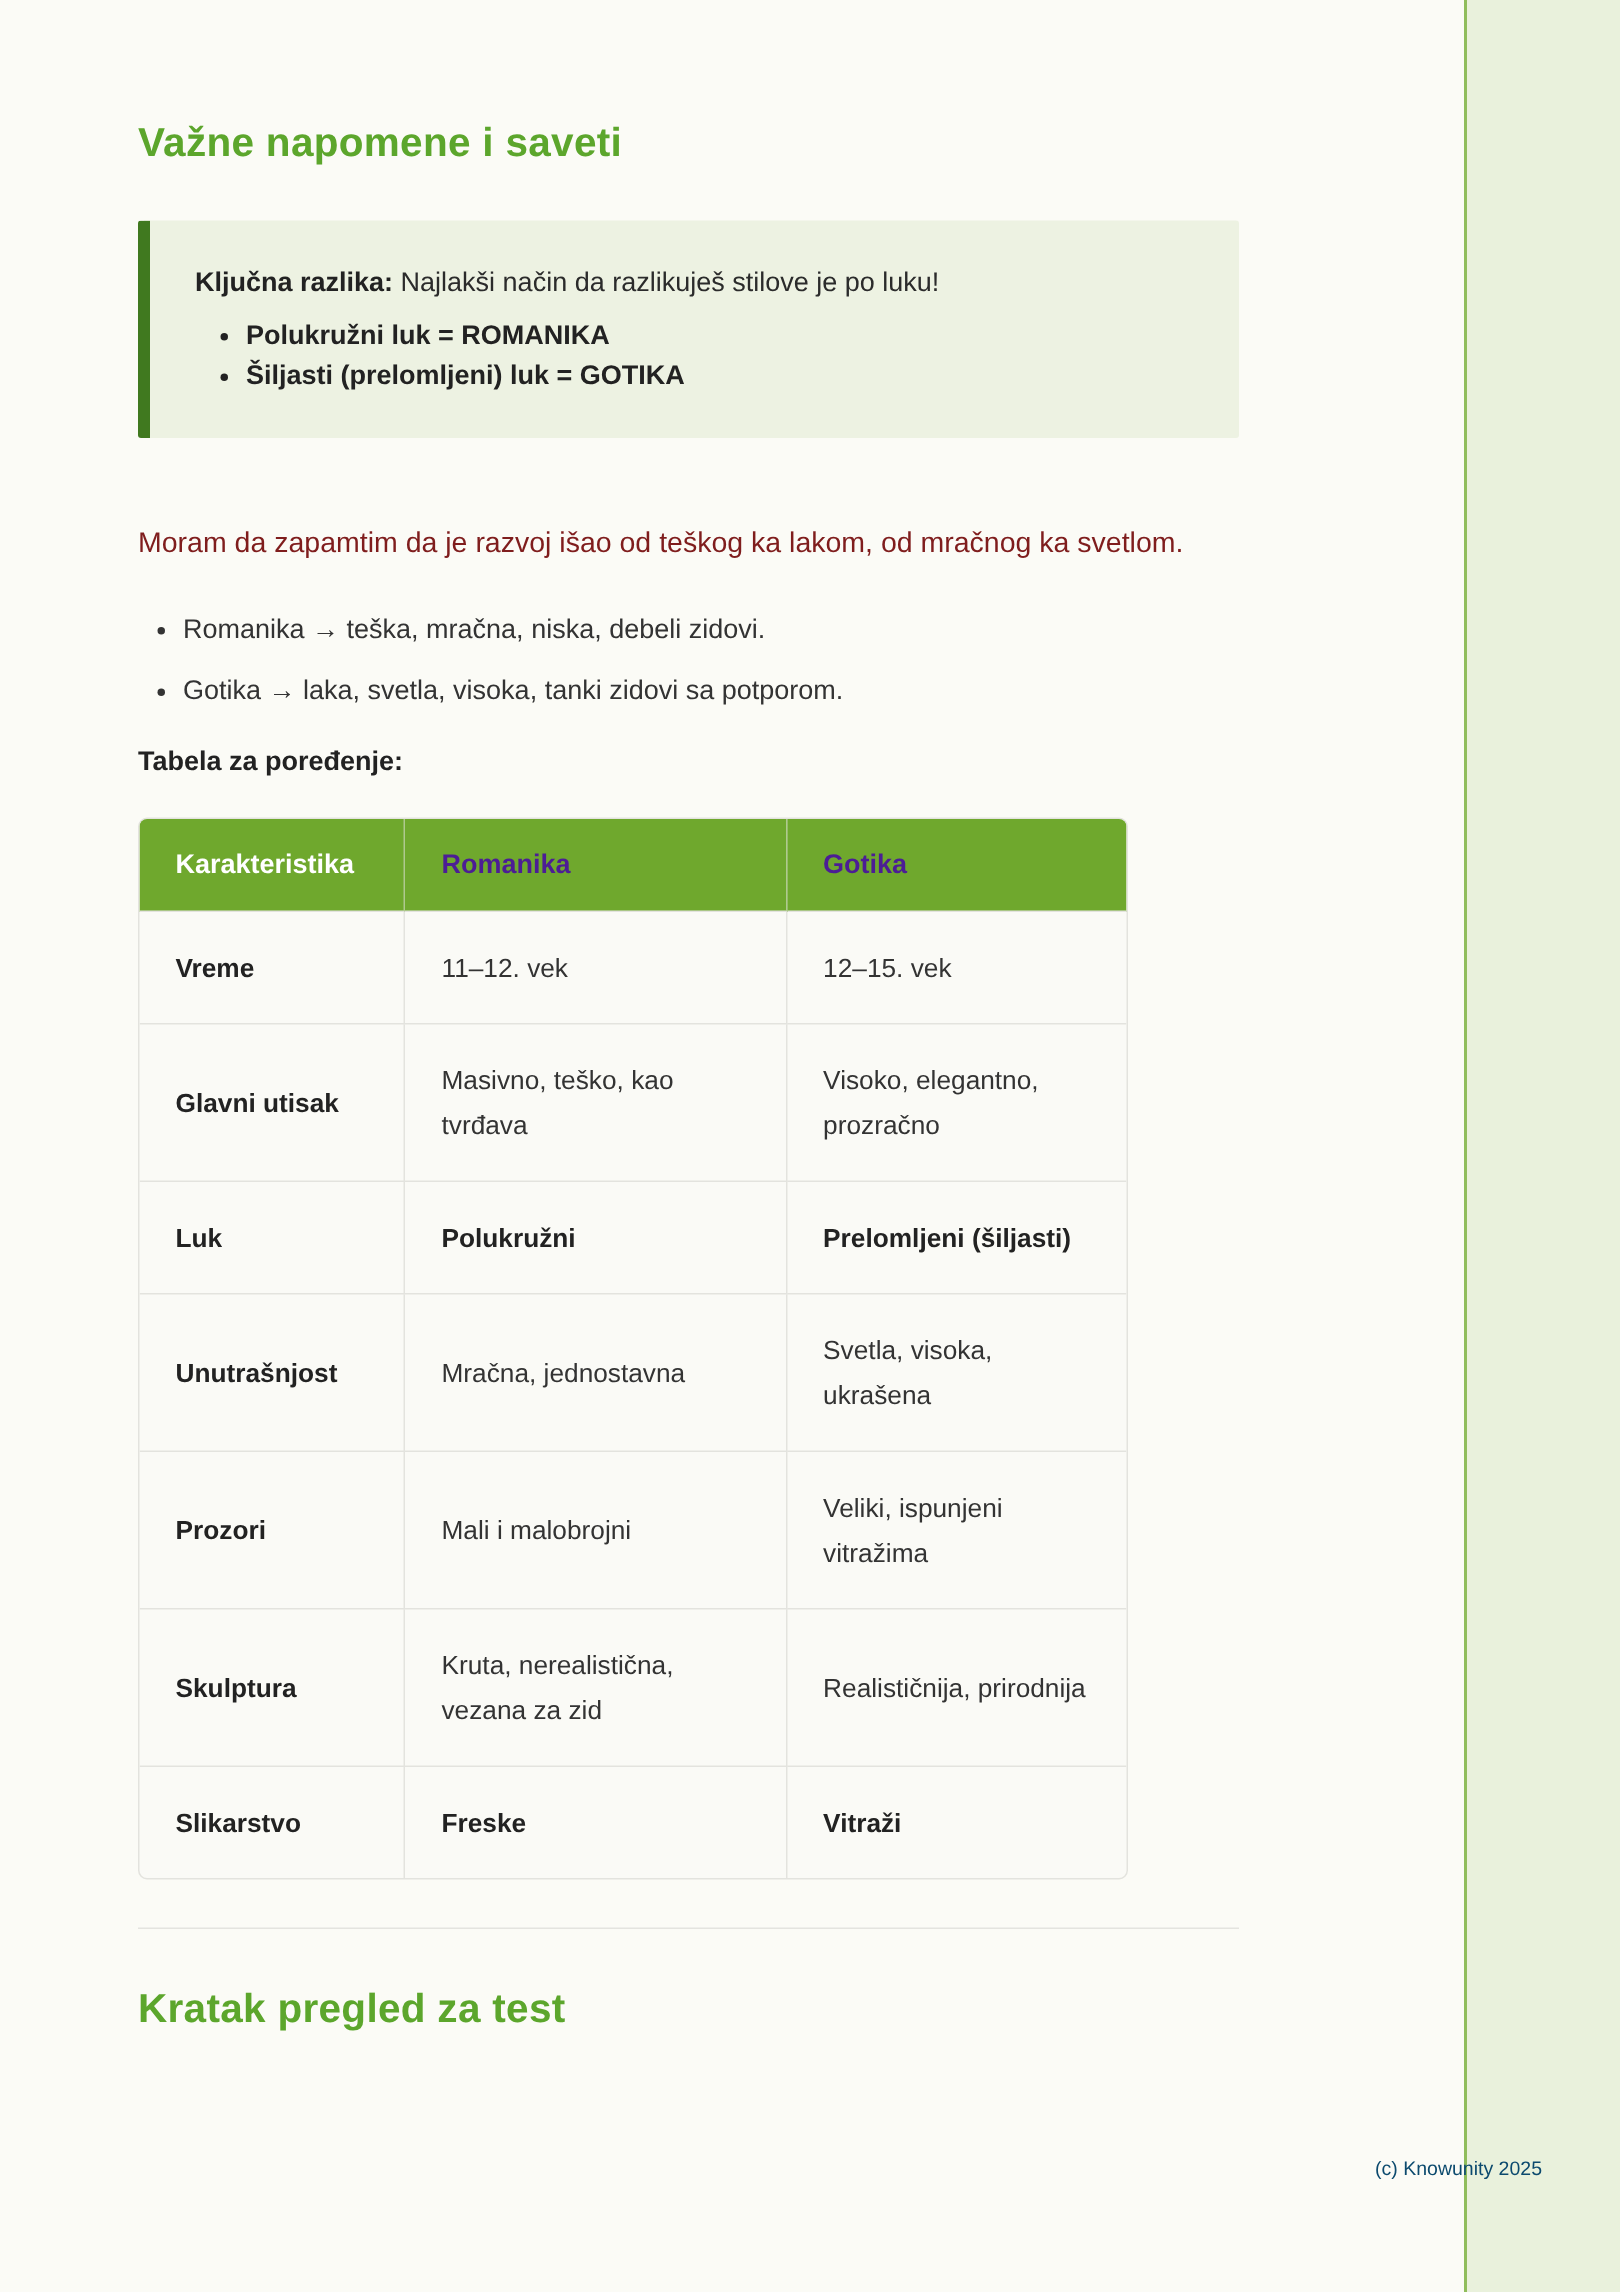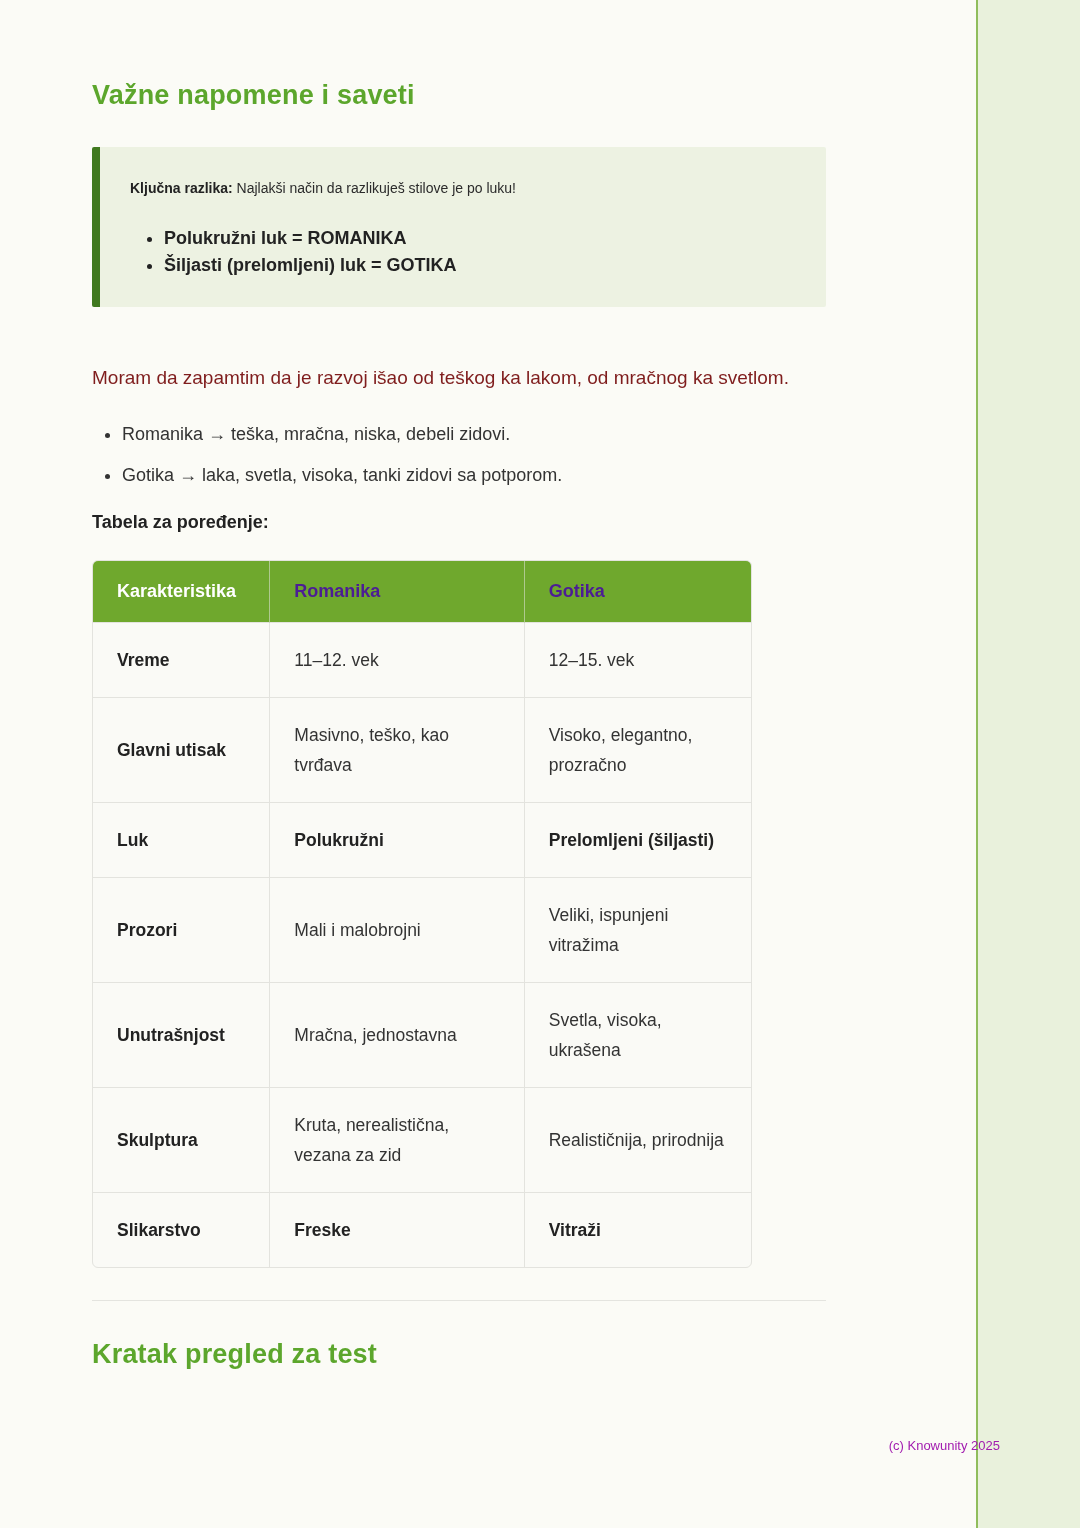--- a/index.html
+++ b/index.html
@@ -33,21 +33,21 @@
     color: #5CA62C;
     letter-spacing: 0.2px;
   }
   .callout {
     margin-top: 36px;
     background: #EDF2E2;
     border-left: 8px solid #40791F;
     border-radius: 2px;
     padding: 28px 30px 28px 30px;
   }
-  .callout-lead { font-size: 14px; line-height: 27px; color: #2b2b2b; margin-bottom: 23px; }
+  .callout-lead { font-size: 18px; line-height: 27px; color: #2b2b2b; margin-bottom: 8px; }
   .callout-lead strong { color: #222; }
   .callout ul { list-style: disc outside; padding-left: 34px; }
   .callout li { font-weight: bold; font-size: 18px; line-height: 27px; color: #222; }
   .para {
     margin-top: 52px;
     font-size: 19px;
     line-height: 38px;
     text-align: justify;
     color: #7f1d1d;
   }
@@ -93,24 +93,24 @@
   hr.divider {
     margin-top: 32px;
     border: none;
     border-top: 1px solid #E4E4DF;
     width: 734px;
   }
   h2.review-title { margin-top: 38px; }
   .watermark {
     position: absolute;
     top: 1438px;
-    right: 80px;
+    right: 52px;
     z-index: 2;
     font-size: 13px;
-    color: #a21caf;
+    color: #0c4a6e;
   }
 </style>
 </head>
 <body>
 
 <div class="stripe"></div>
 
 <div class="content">
 
   <h2 class="section-title">Važne napomene i saveti</h2>
@@ -155,28 +155,28 @@
           <td class="row-label">Glavni utisak</td>
           <td class="value">Masivno, teško, kao tvrđava</td>
           <td class="value">Visoko, elegantno, prozračno</td>
         </tr>
         <tr class="emph">
           <td class="row-label">Luk</td>
           <td class="value">Polukružni</td>
           <td class="value">Prelomljeni (šiljasti)</td>
         </tr>
         <tr>
+          <td class="row-label">Unutrašnjost</td>
+          <td class="value">Mračna, jednostavna</td>
+          <td class="value">Svetla, visoka, ukrašena</td>
+        </tr>
+        <tr>
           <td class="row-label">Prozori</td>
           <td class="value">Mali i malobrojni</td>
           <td class="value">Veliki, ispunjeni vitražima</td>
-        </tr>
-        <tr>
-          <td class="row-label">Unutrašnjost</td>
-          <td class="value">Mračna, jednostavna</td>
-          <td class="value">Svetla, visoka, ukrašena</td>
         </tr>
         <tr>
           <td class="row-label">Skulptura</td>
           <td class="value">Kruta, nerealistična, vezana za zid</td>
           <td class="value">Realističnija, prirodnija</td>
         </tr>
         <tr class="emph">
           <td class="row-label">Slikarstvo</td>
           <td class="value">Freske</td>
           <td class="value">Vitraži</td>

